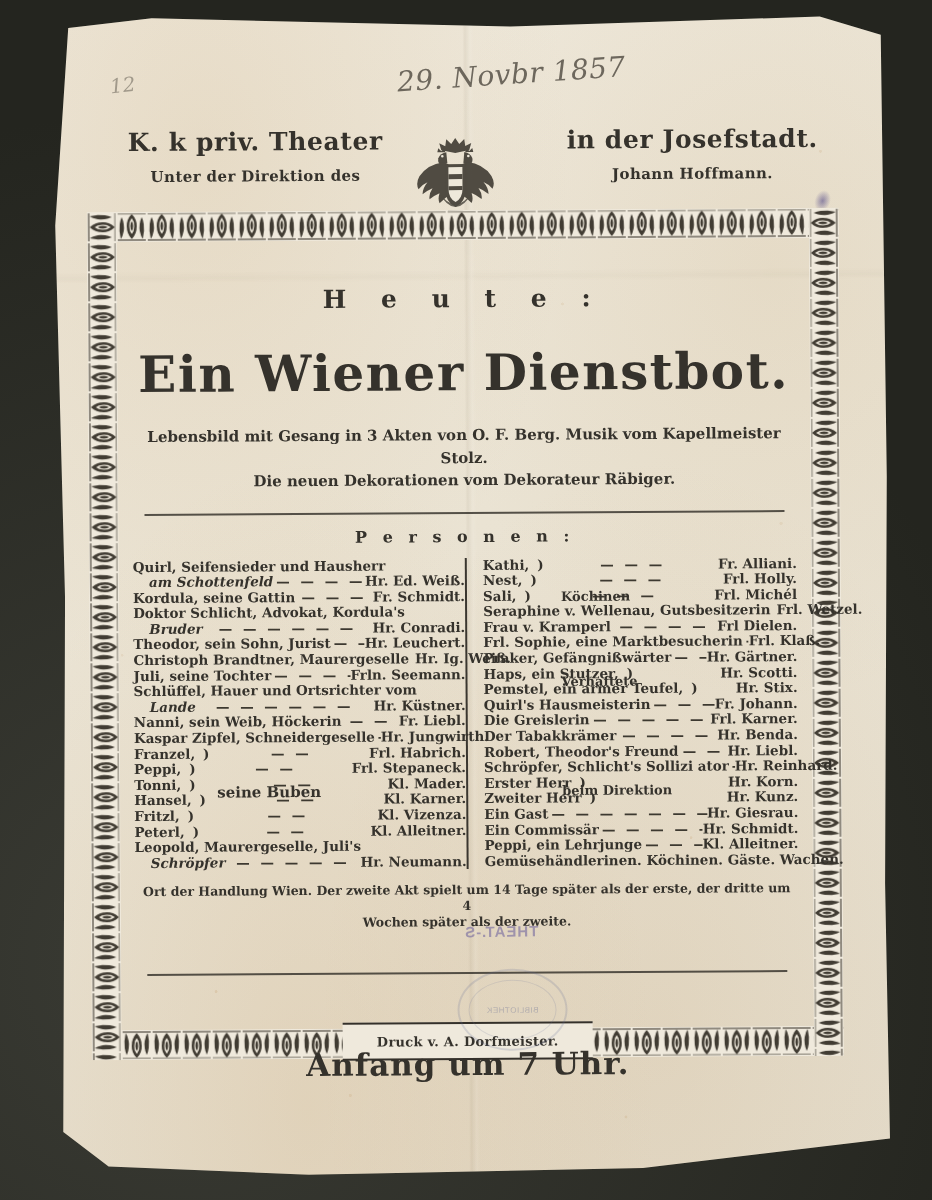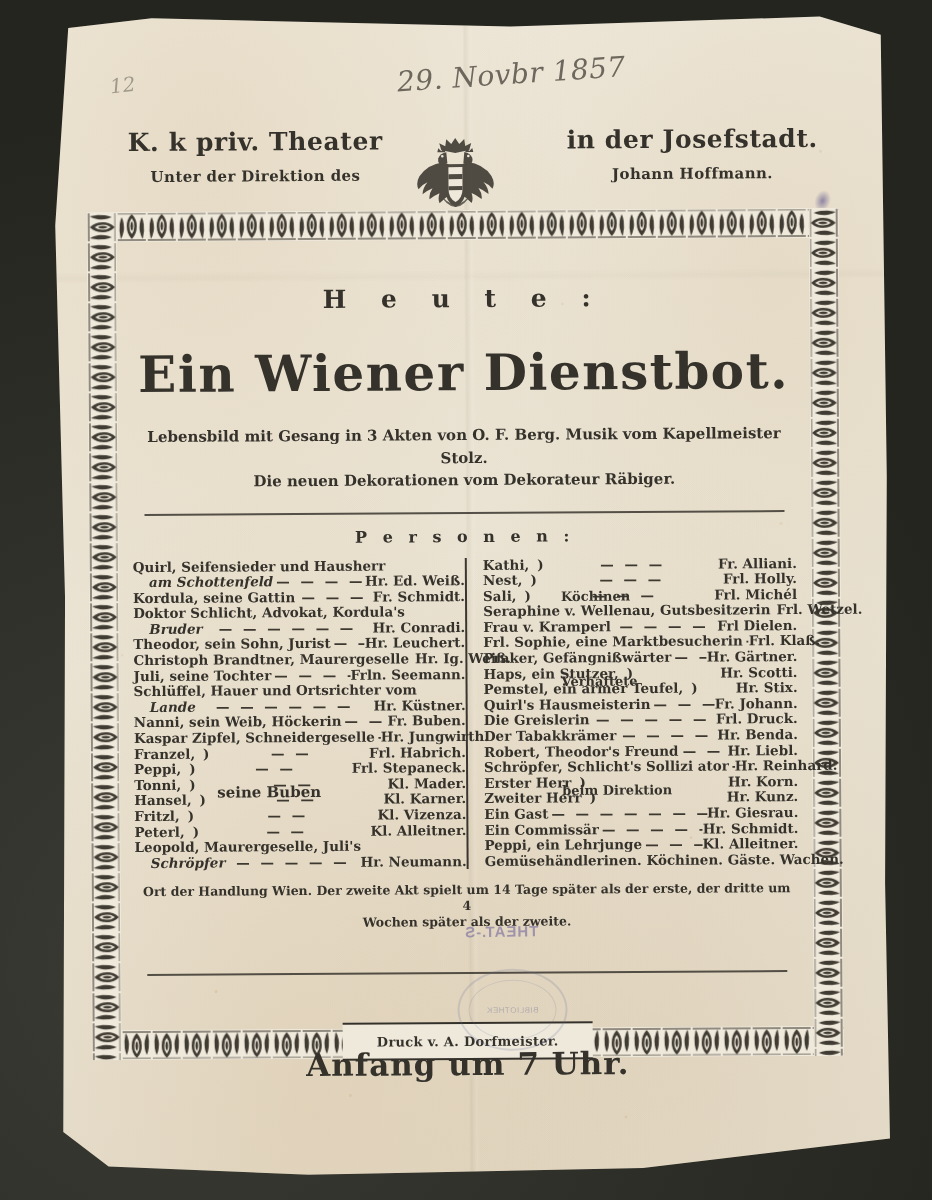--- a/index.html
+++ b/index.html
@@ -297,21 +297,21 @@
                 <span class="actor"></span>
               </div>
               <div class="row">
                 <span class="role ind">Lande</span>
                 <span class="dots">—  —  —  —  —  —</span>
                 <span class="actor">Hr. Küstner.</span>
               </div>
               <div class="row">
                 <span class="role">Nanni, sein Weib, Höckerin</span>
                 <span class="dots">—  —</span>
-                <span class="actor">Fr. Buben.</span>
+                <span class="actor">Fr. Liebl.</span>
               </div>
               <div class="row">
                 <span class="role">Kaspar Zipfel, Schneidergeselle</span>
                 <span class="dots">—</span>
                 <span class="actor">Hr. Jungwirth.</span>
               </div>
               <div style="position: relative;">
                 <div class="row">
                   <span class="role">Franzel,</span>
                   <span style="padding: 0px 4px 0px 8px;">)</span>
@@ -419,21 +419,21 @@
                 <div style="position: absolute; left: 78px; top: 50%; transform: translateY(-50%); font-size: 13px; font-weight: bold; color: rgb(53, 50, 44); background: transparent; white-space: nowrap;">Verhaftete</div>
               </div>
               <div class="row">
                 <span class="role">Quirl's Hausmeisterin</span>
                 <span class="dots">—  —  —</span>
                 <span class="actor">Fr. Johann.</span>
               </div>
               <div class="row">
                 <span class="role">Die Greislerin</span>
                 <span class="dots">—  —  —  —  —</span>
-                <span class="actor">Frl. Druck.</span>
+                <span class="actor">Frl. Karner.</span>
               </div>
               <div class="row">
                 <span class="role">Der Tabakkrämer</span>
                 <span class="dots">—  —  —  —</span>
                 <span class="actor">Hr. Benda.</span>
               </div>
               <div class="row">
                 <span class="role">Robert, Theodor's Freund</span>
                 <span class="dots">—  —</span>
                 <span class="actor">Hr. Liebl.</span>

